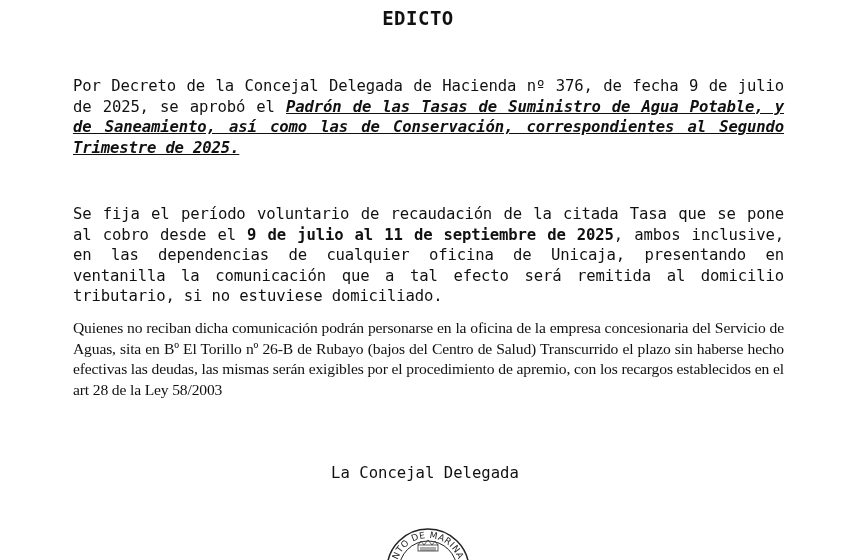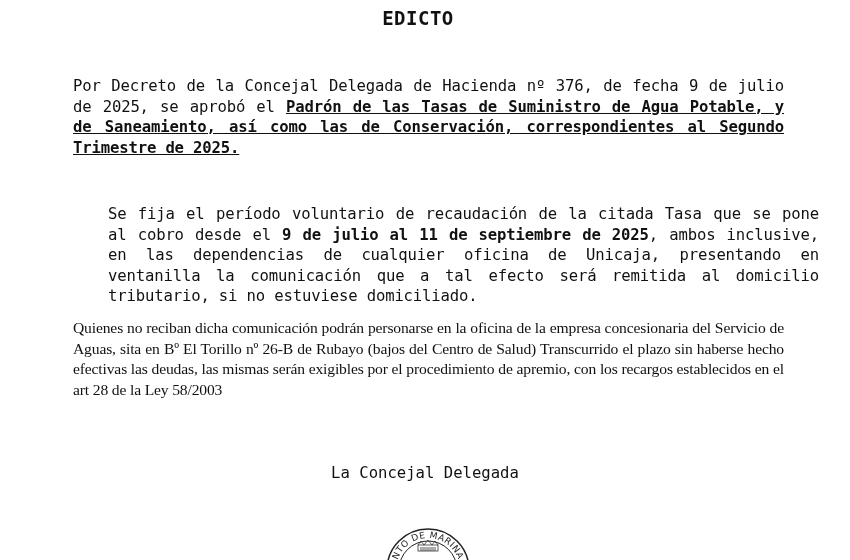--- a/index.html
+++ b/index.html
@@ -13,23 +13,23 @@
     text-align: center; font-weight: bold; font-size: 19px;
     font-family: "DejaVu Sans Mono", monospace; letter-spacing: 0.5px;
   }
   .para {
     position: absolute; left: 73px; width: 711px;
     font-size: 15.6px; line-height: 20.5px; text-align: justify;
     font-family: "DejaVu Sans Mono", monospace;
     letter-spacing: -0.15px;
   }
   .p1 { top: 76px; }
-  .p2 { top: 204px; margin-left: 35px; }
+  .p2 { top: 204px; }
   .p3 { top: 318px; font-family: Liberation Serif, serif; }
-  .bu { font-weight: bold; text-decoration: underline; }
+  .bu { font-weight: bold; text-decoration: underline; font-style: italic; }
   .b { font-weight: bold; }
   .signature {
     position: absolute; top: 464px; left: 0; width: 850px; text-align: center;
     font-size: 15.6px; font-family: "DejaVu Sans Mono", monospace;
   }
   .seal {
     position: absolute; left: 385px; top: 527px; width: 86px; height: 86px;
   }
 </style>
 </head>

